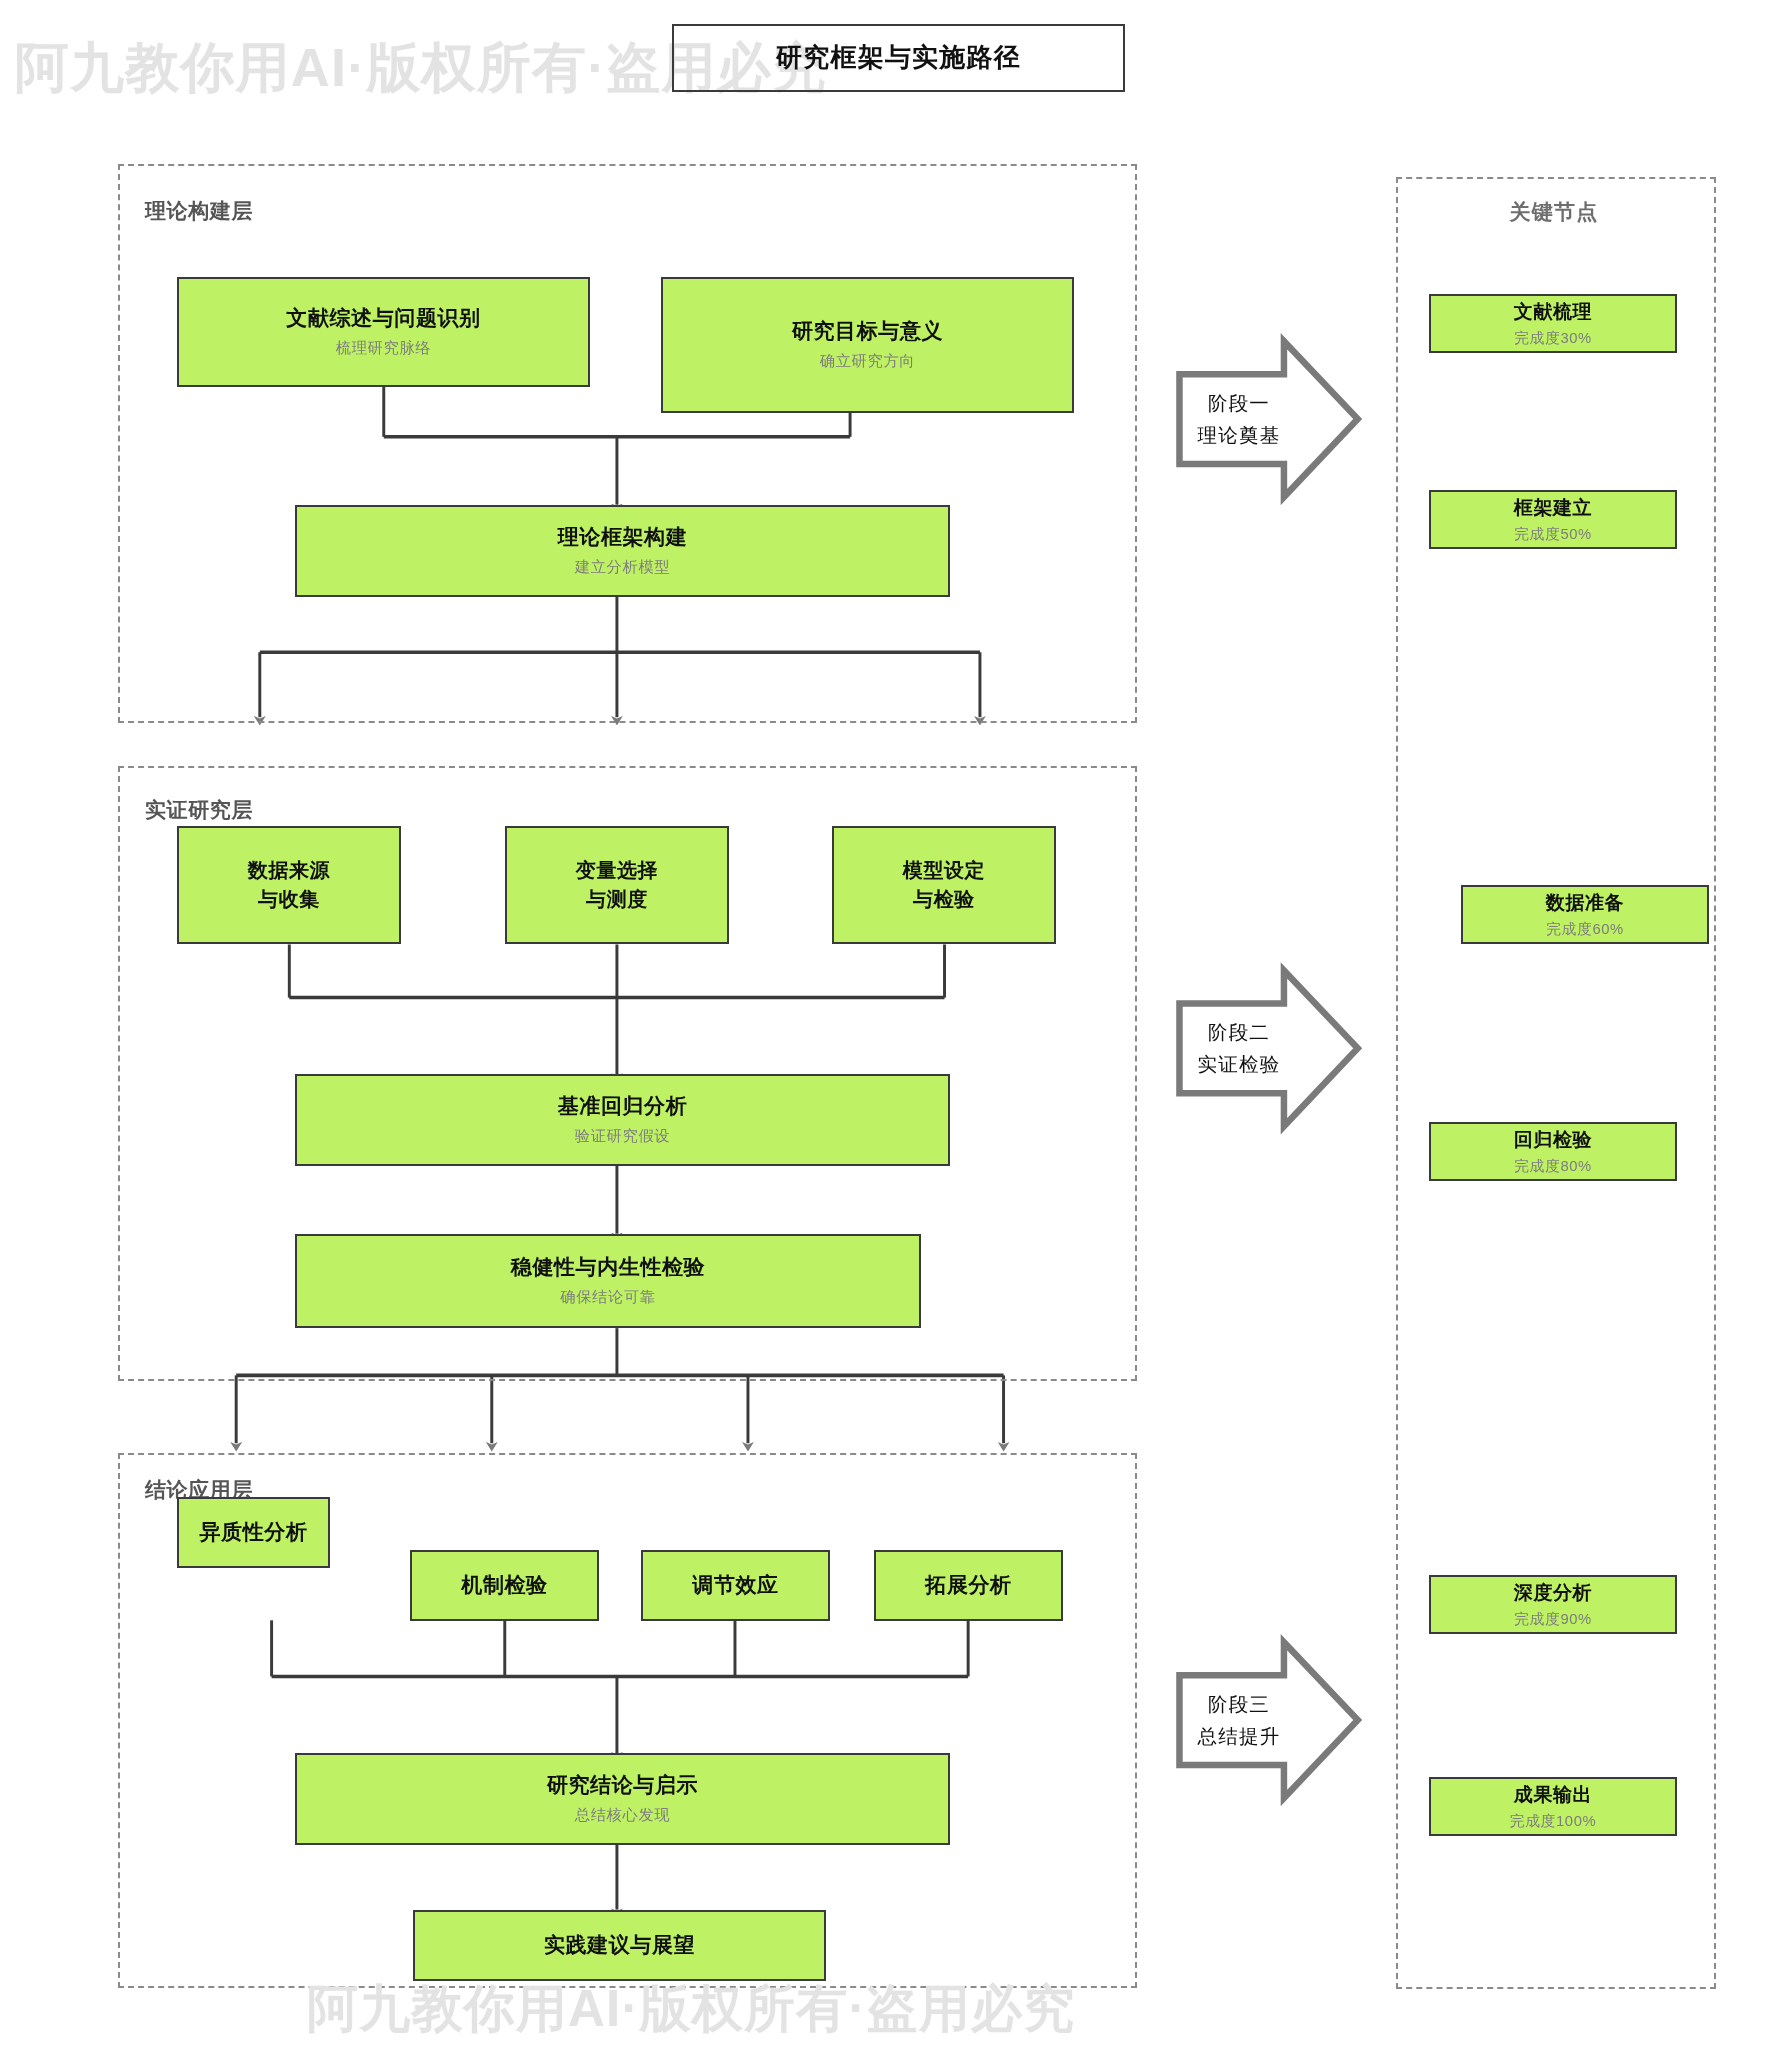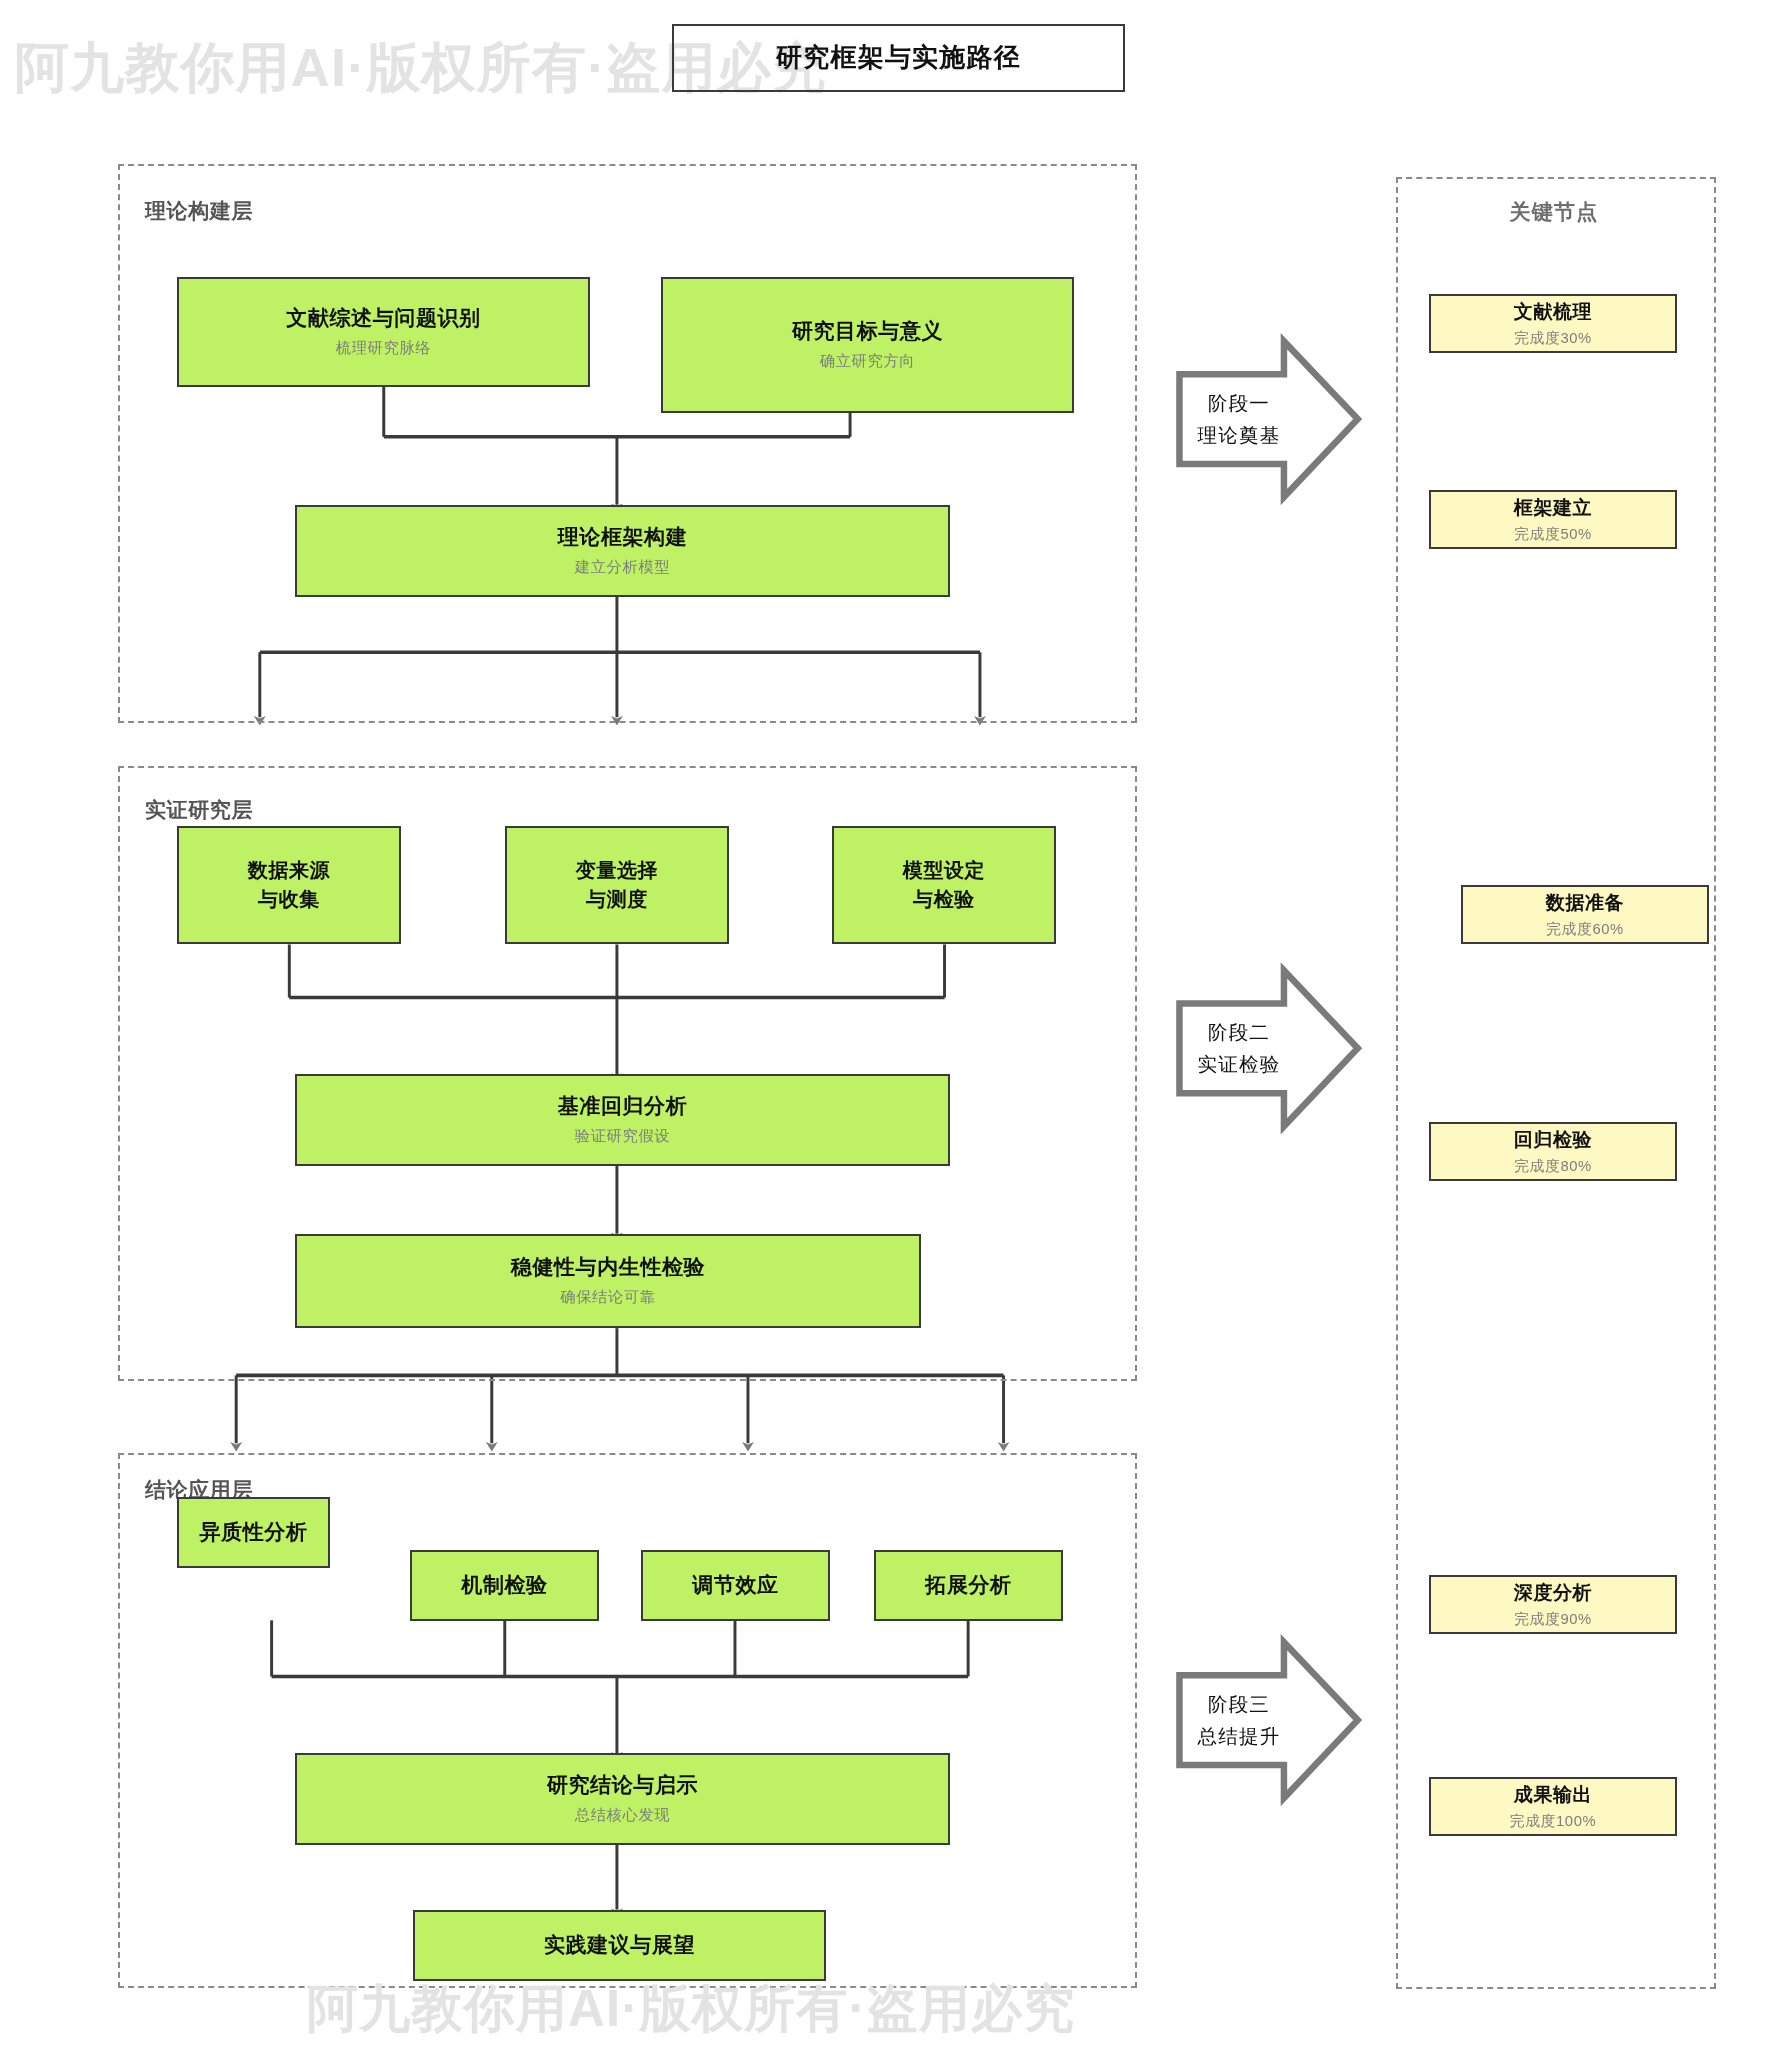--- a/index.html
+++ b/index.html
@@ -22,21 +22,21 @@
   .dashbox{position:absolute;border:2.4px dashed #8a8a8a;background:transparent;}
   .layer-label{position:absolute;font-size:21px;font-weight:bold;color:#555;letter-spacing:0.6px;}
 
   .node{position:absolute;border:2.4px solid #3a3a3a;background:#bef264;
         display:flex;flex-direction:column;align-items:center;justify-content:center;
         box-sizing:border-box;}
   .node .t{font-size:21px;font-weight:bold;color:#111;line-height:1.25;letter-spacing:0.6px;text-align:center;}
   .node .t2{font-size:20px;font-weight:bold;color:#111;line-height:1.45;letter-spacing:0.6px;text-align:center;}
   .node .s{font-size:15.3px;color:#7d7d7d;margin-top:6px;letter-spacing:0.6px;text-align:center;}
 
-  .milestone{position:absolute;border:2.4px solid #3a3a3a;background:#fef9c3;
+  .milestone{position:absolute;border:2.4px solid #3a3a3a;background:#bef264;
              display:flex;flex-direction:column;align-items:center;justify-content:center;
              box-sizing:border-box;}
   .milestone .mt{font-size:19px;font-weight:bold;color:#111;letter-spacing:0.6px;}
   .milestone .ms{font-size:14.8px;color:#7d7d7d;margin-top:4.7px;letter-spacing:0.6px;}
 
   .side-title{position:absolute;font-size:21px;font-weight:bold;color:#6e6e6e;
               width:316px;text-align:center;letter-spacing:1.2px;}
 
   .phase-label{position:absolute;display:flex;flex-direction:column;
                align-items:center;justify-content:center;text-align:center;}

